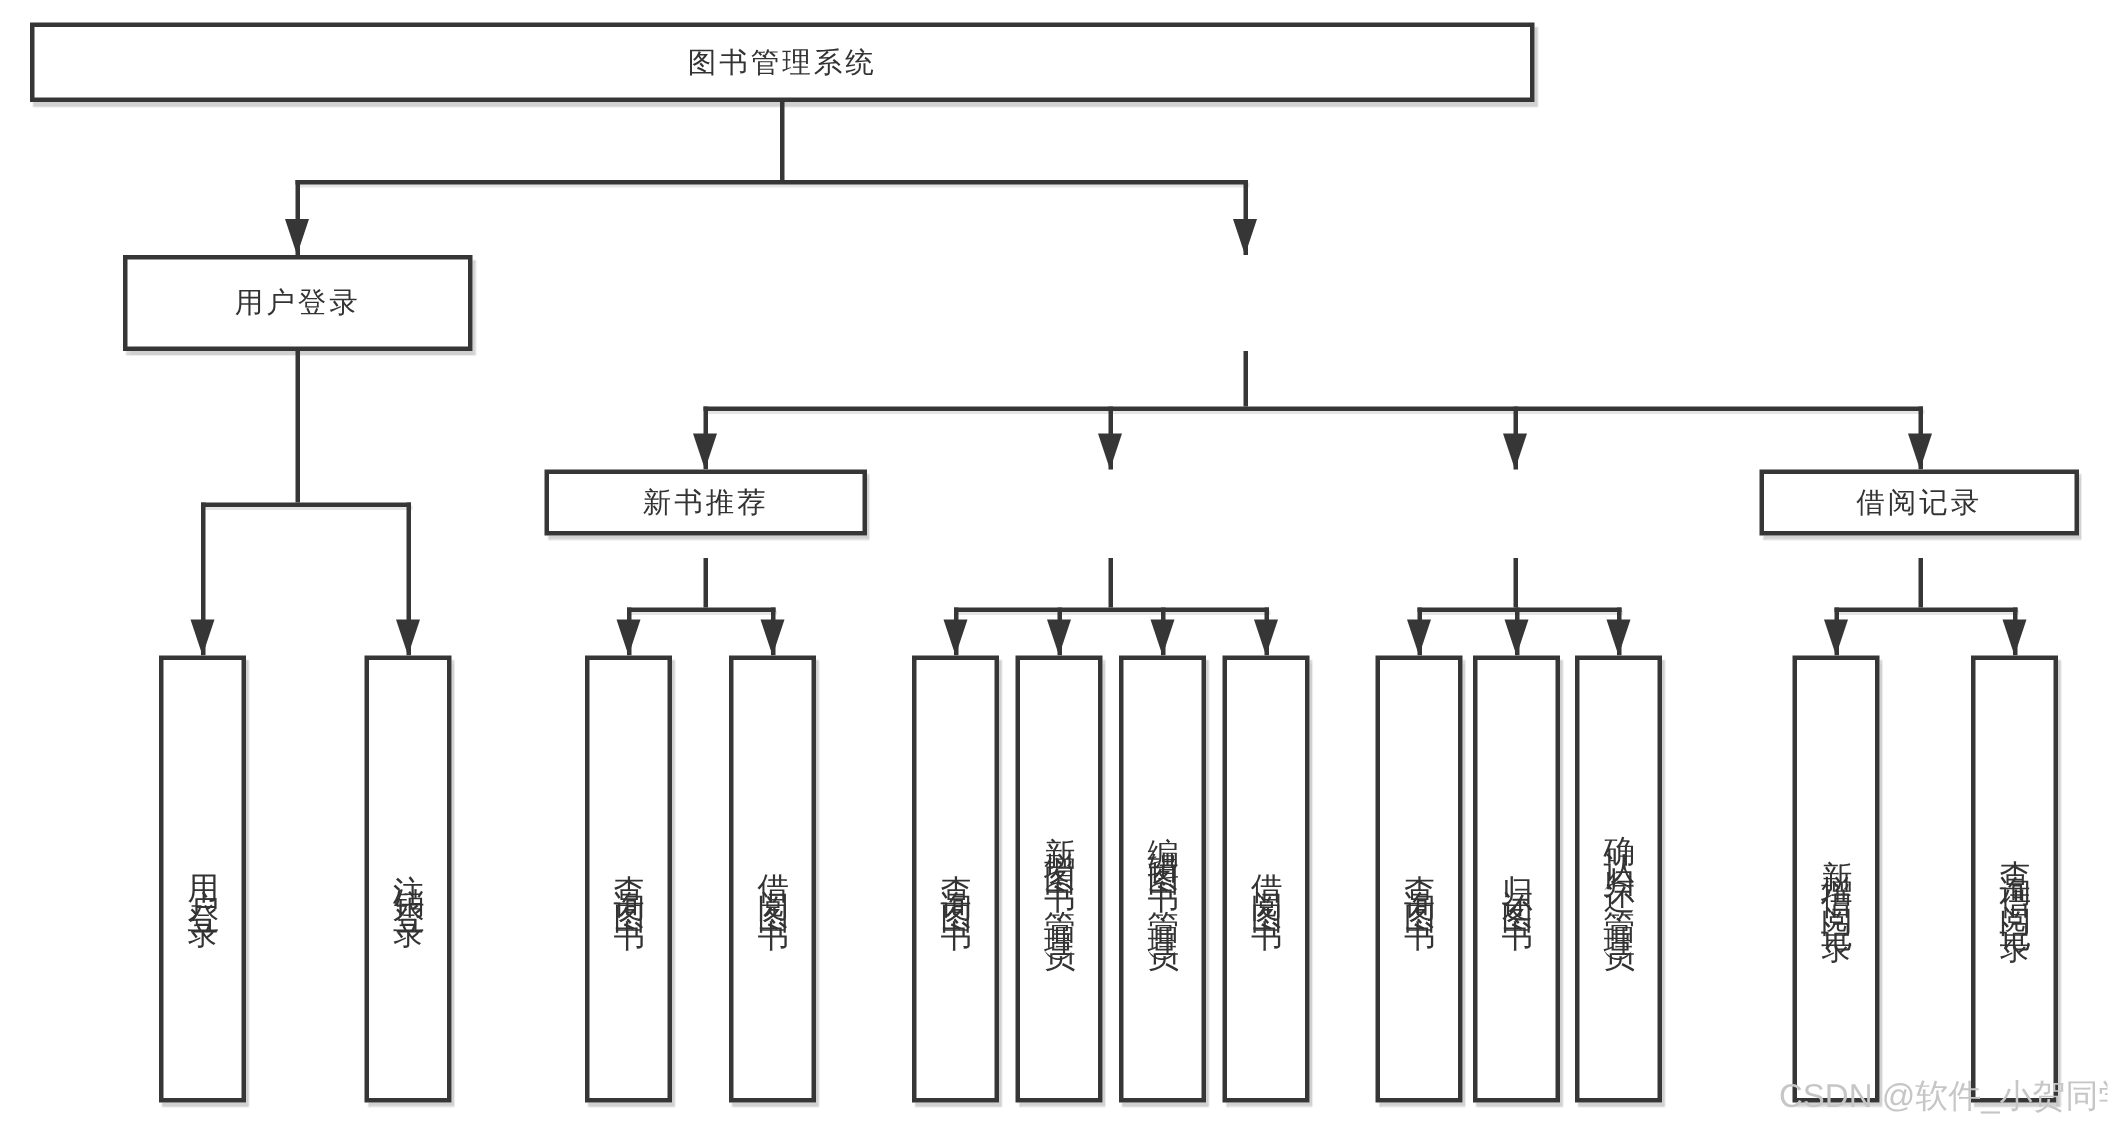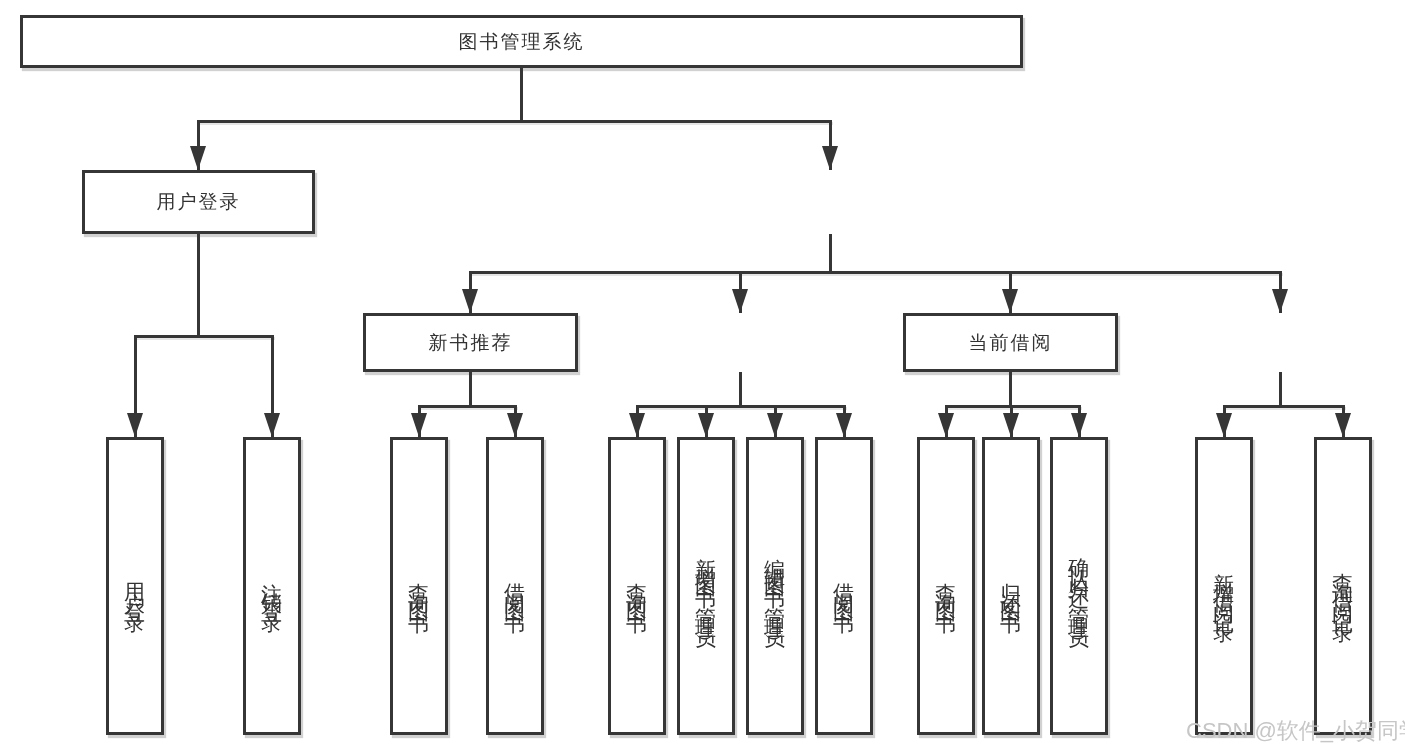--- a/index.html
+++ b/index.html
@@ -14,21 +14,21 @@
     position:relative;width:1405px;height:747px;background:var(--bg);
     overflow:hidden;color:var(--text);
   }
   .box{
     position:absolute;border:3px solid var(--line);background:#fff;
     display:flex;align-items:center;justify-content:center;
     box-shadow:2px 3px 1px rgba(0,0,0,0.18);
   }
   .hbox{font-size:19px;letter-spacing:2px;}
   .l2{top:170px;height:64px;}
-  .l3{top:313px;height:59px;font-family:Liberation Mono, monospace;}
+  .l3{top:313px;height:44px;font-family:Liberation Mono, monospace;}
   .vbox{top:437px;height:298px;width:58px;}
   .vtext{
     writing-mode:vertical-rl;text-orientation:mixed;
     font-size:21px;line-height:1.0;letter-spacing:10px;
   }
   .vl{position:absolute;width:3px;background:var(--line);}
   .hl{position:absolute;height:3px;background:var(--line);box-shadow:1px 2px 0 rgba(0,0,0,0.10);}
   .arr{
     position:absolute;width:0;height:0;
     border-left:8px solid transparent;border-right:8px solid transparent;
@@ -73,22 +73,22 @@
   <div class="vl" style="left:1009px;top:271px;height:42px"></div>
   <div class="vl" style="left:1279px;top:271px;height:42px"></div>
   <div class="arr" style="left:462px;top:289px"></div>
   <div class="arr" style="left:732px;top:289px"></div>
   <div class="arr" style="left:1002px;top:289px"></div>
   <div class="arr" style="left:1272px;top:289px"></div>
 
   <div class="box hbox l3" style="left:363px;width:215px">
     <span>新书推荐</span>
   </div>
-  <div class="box hbox l3" style="left:903px;width:215px">
-    <span>当前借阅</span>
+  <div class="box hbox l3" style="left:1173px;width:213px">
+    <span>借阅记录</span>
   </div>
 
   <div class="vl" style="left:469px;top:372px;height:33px"></div>
   <div class="hl" style="left:418px;top:405px;width:99px"></div>
   <div class="vl" style="left:418px;top:405px;height:32px"></div>
   <div class="vl" style="left:514px;top:405px;height:32px"></div>
   <div class="arr" style="left:411px;top:413px"></div>
   <div class="arr" style="left:507px;top:413px"></div>
 
   <div class="vl" style="left:739px;top:372px;height:33px"></div>

